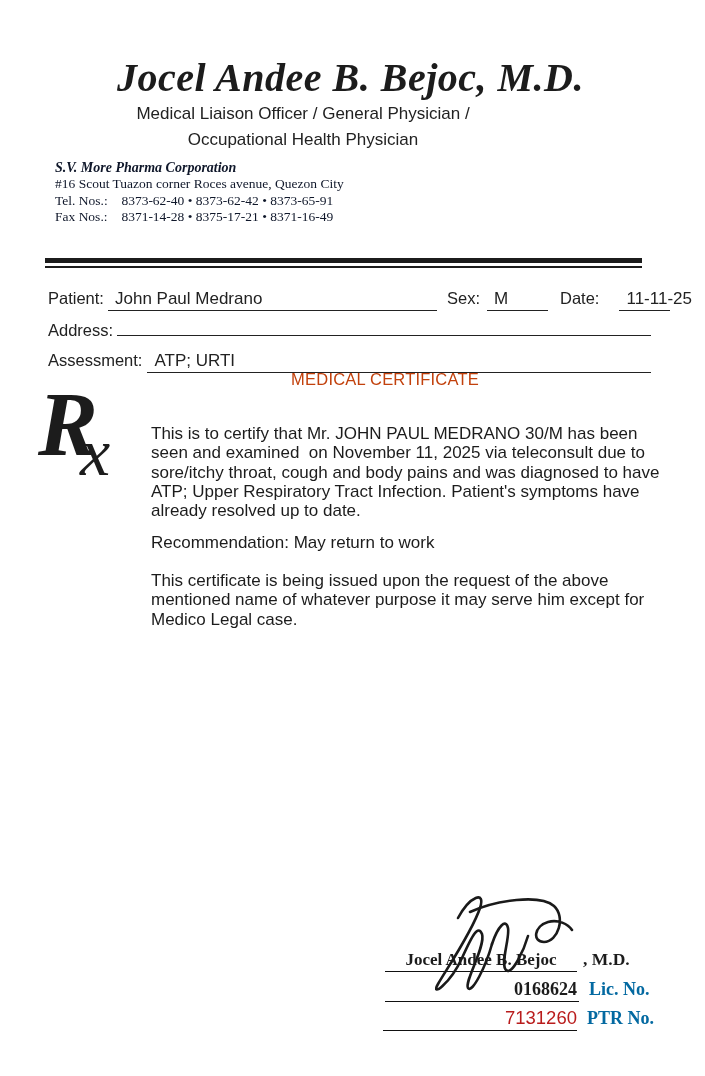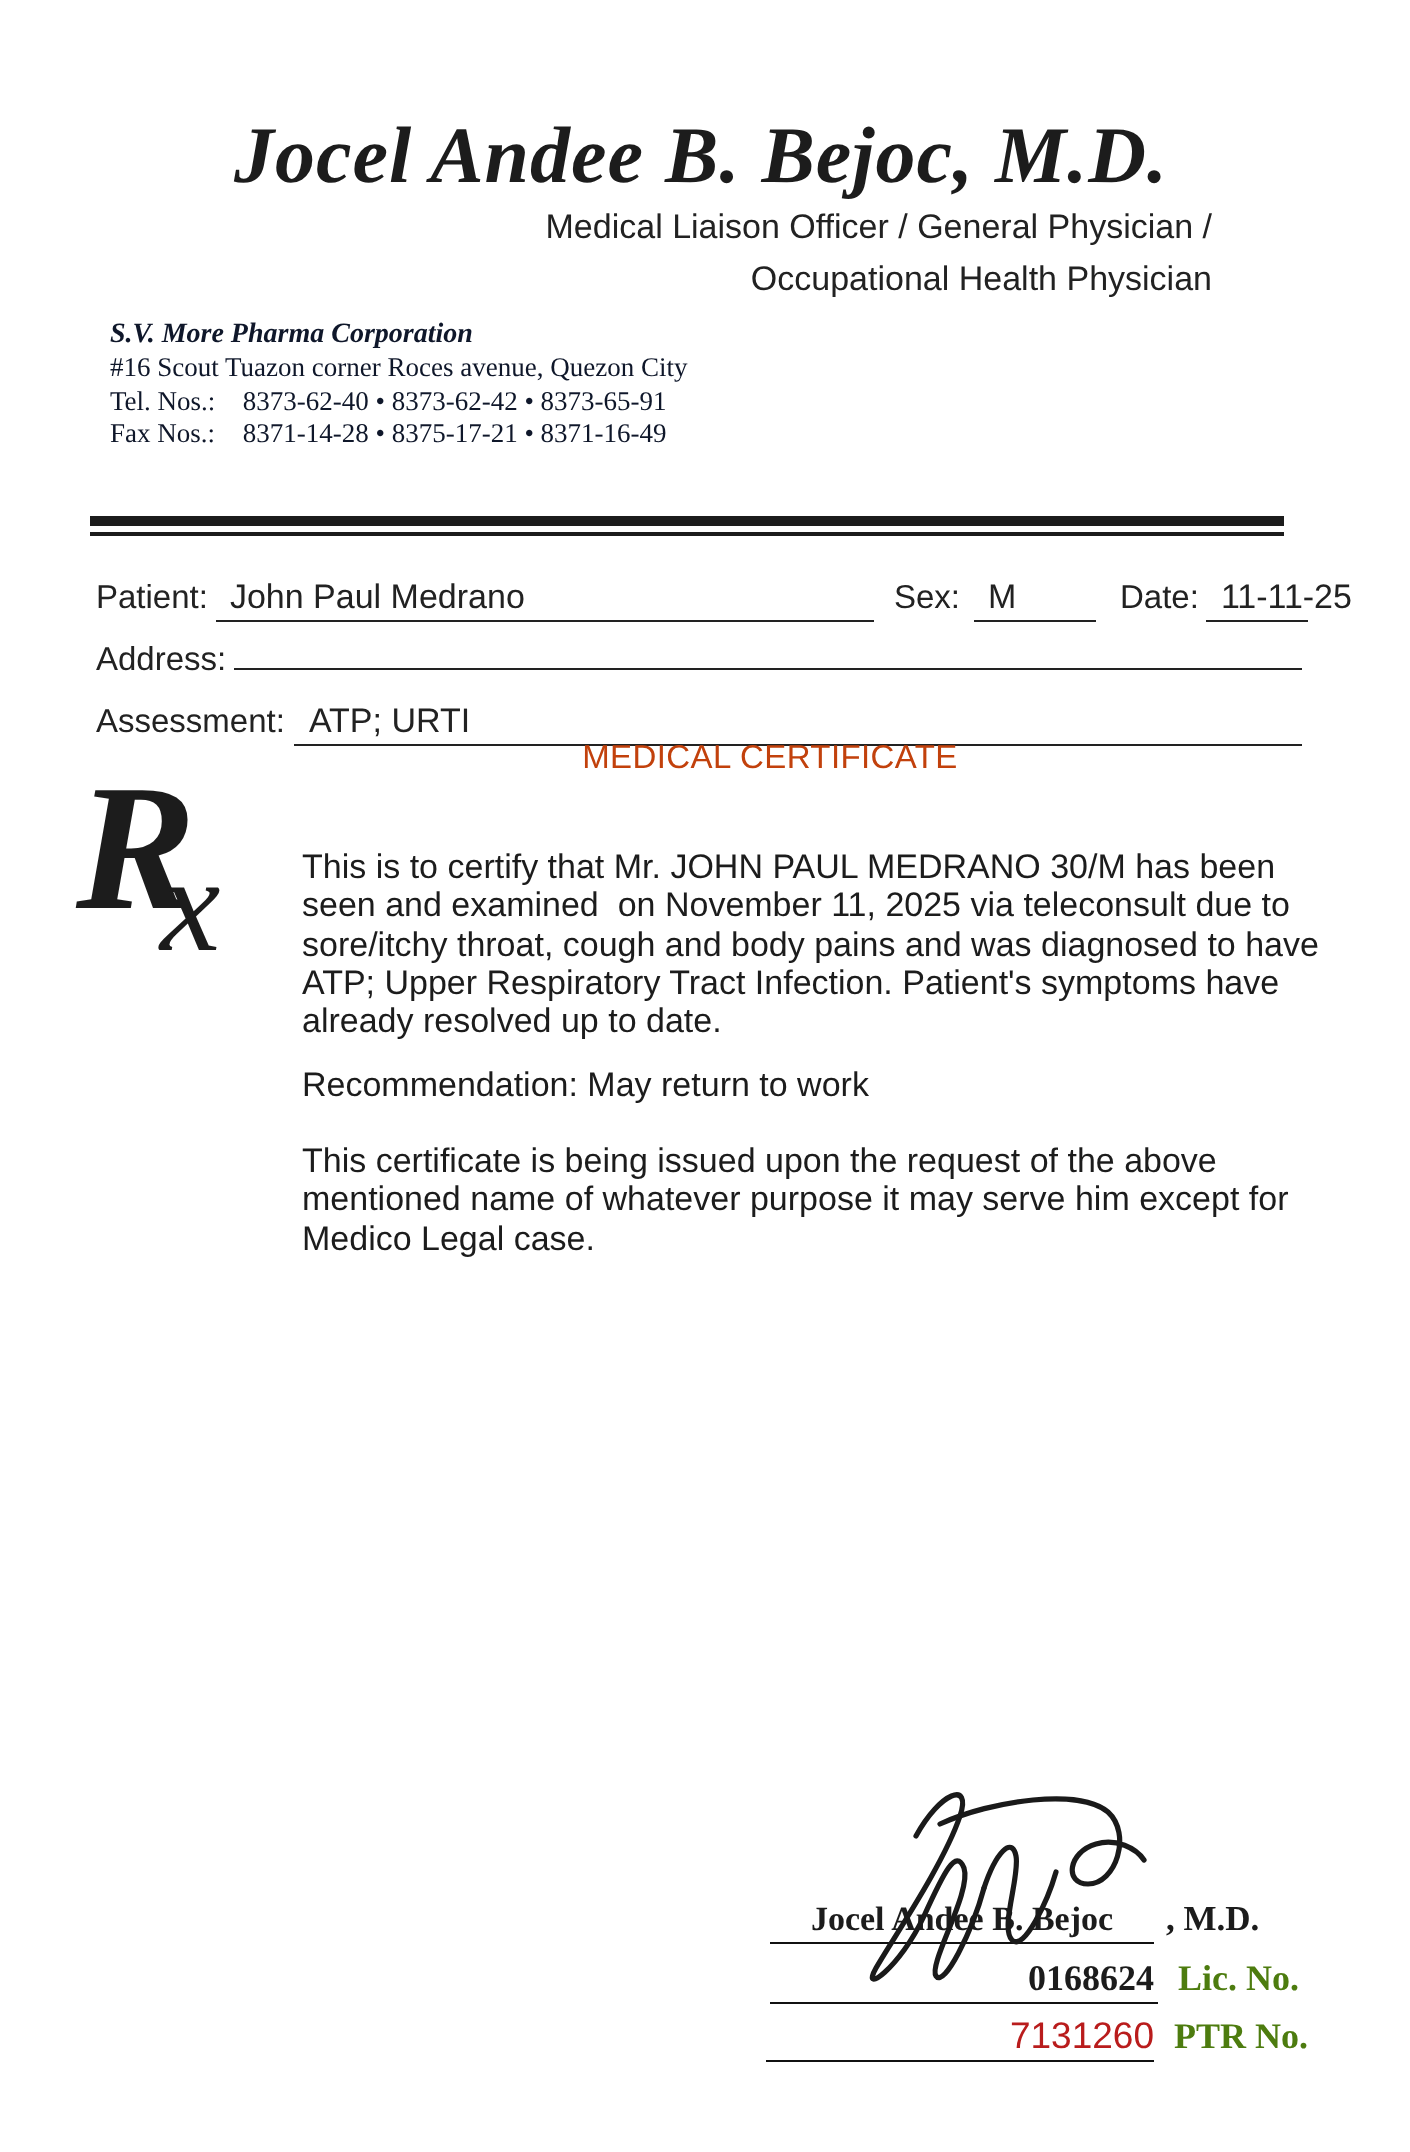--- a/index.html
+++ b/index.html
@@ -16,21 +16,21 @@
 
   
   .doctor-name {
     top: 54px; left: 0; width: 701px;
     text-align: center;
     font-family: "Liberation Serif", serif;
     font-style: italic; font-weight: bold;
     font-size: 40px; letter-spacing: 0.5px;
     color: #1c1c1c;
   }
-  .subtitle { left: 0; width: 606px; text-align: right; font-size: 17px; color: #222; }
+  .subtitle { left: 0; width: 606px; text-align: center; font-size: 17px; color: #222; }
   .subtitle-1 { top: 104px; }
   .subtitle-2 { top: 130px; }
 
   
   .company-block {
     top: 160px; left: 55px;
     font-family: "Liberation Serif", serif;
     font-size: 13.5px; line-height: 16.3px; color: #0f172a;
   }
   .company-name { font-weight: bold; font-style: italic; font-size: 14px; }
@@ -48,21 +48,21 @@
   .ufield {
     display: inline-block;
     border-bottom: 1.5px solid #222;
     padding: 0 0 1px 7px;
     font-size: 17px;
     white-space: nowrap;
     overflow: visible;
   }
   .u-patient { width: 322px; margin-left: 4px; }
   .u-sex     { width: 54px;  margin-left: 7px; }
-  .u-date    { width: 44px;  margin-left: 4px; }
+  .u-date    { width: 44px;  margin-left: 20px; }
   .lbl-sex   { margin-left: 10px; }
   .lbl-date  { margin-left: 12px; }
   .u-address { width: 527px; margin-left: 4px; }
   .u-assessment { width: 497px; margin-left: 5px; }
 
   .cert-title {
     top: 370px; left: 110px; width: 550px;
     text-align: center; font-size: 16.5px; letter-spacing: 0.2px; color: #c2410c;
   }
 
@@ -91,21 +91,21 @@
   .sig-line {
     display: inline-block;
     border-bottom: 1.8px solid #111;
     padding-bottom: 1px;
     white-space: nowrap;
   }
   .sig-line-name { width: 192px; text-align: center; font-family: "Liberation Serif", serif; font-weight: bold; font-size: 17px; color: #1c1c1c; }
   .sig-line-lic  { width: 192px; text-align: right; font-family: "Liberation Serif", serif; font-weight: bold; font-size: 18px; padding-right: 2px; color: #1c1c1c; }
   .sig-line-ptr  { width: 194px; text-align: right; font-family: "Liberation Sans", sans-serif; font-size: 18.5px; padding-right: 0; color: #b91c1c; }
   .sig-suffix { font-family: "Liberation Serif", serif; font-weight: bold; font-size: 17.5px; margin-left: 6px; white-space: nowrap; color: #1c1c1c; }
-  .sig-label  { font-family: "Liberation Serif", serif; font-weight: bold; font-size: 18px; margin-left: 10px; white-space: nowrap; color: #4d7c0f; }
+  .sig-label  { font-family: "Liberation Serif", serif; font-weight: bold; font-size: 18px; margin-left: 10px; white-space: nowrap; color: #0369a1; }
 </style>
 </head>
 <body>
 
 <div class="page">
 
   <div class="abs doctor-name">Jocel Andee B. Bejoc, M.D.</div>
   <div class="abs subtitle subtitle-1">Medical Liaison Officer / General Physician /</div>
   <div class="abs subtitle subtitle-2">Occupational Health Physician</div>
 

